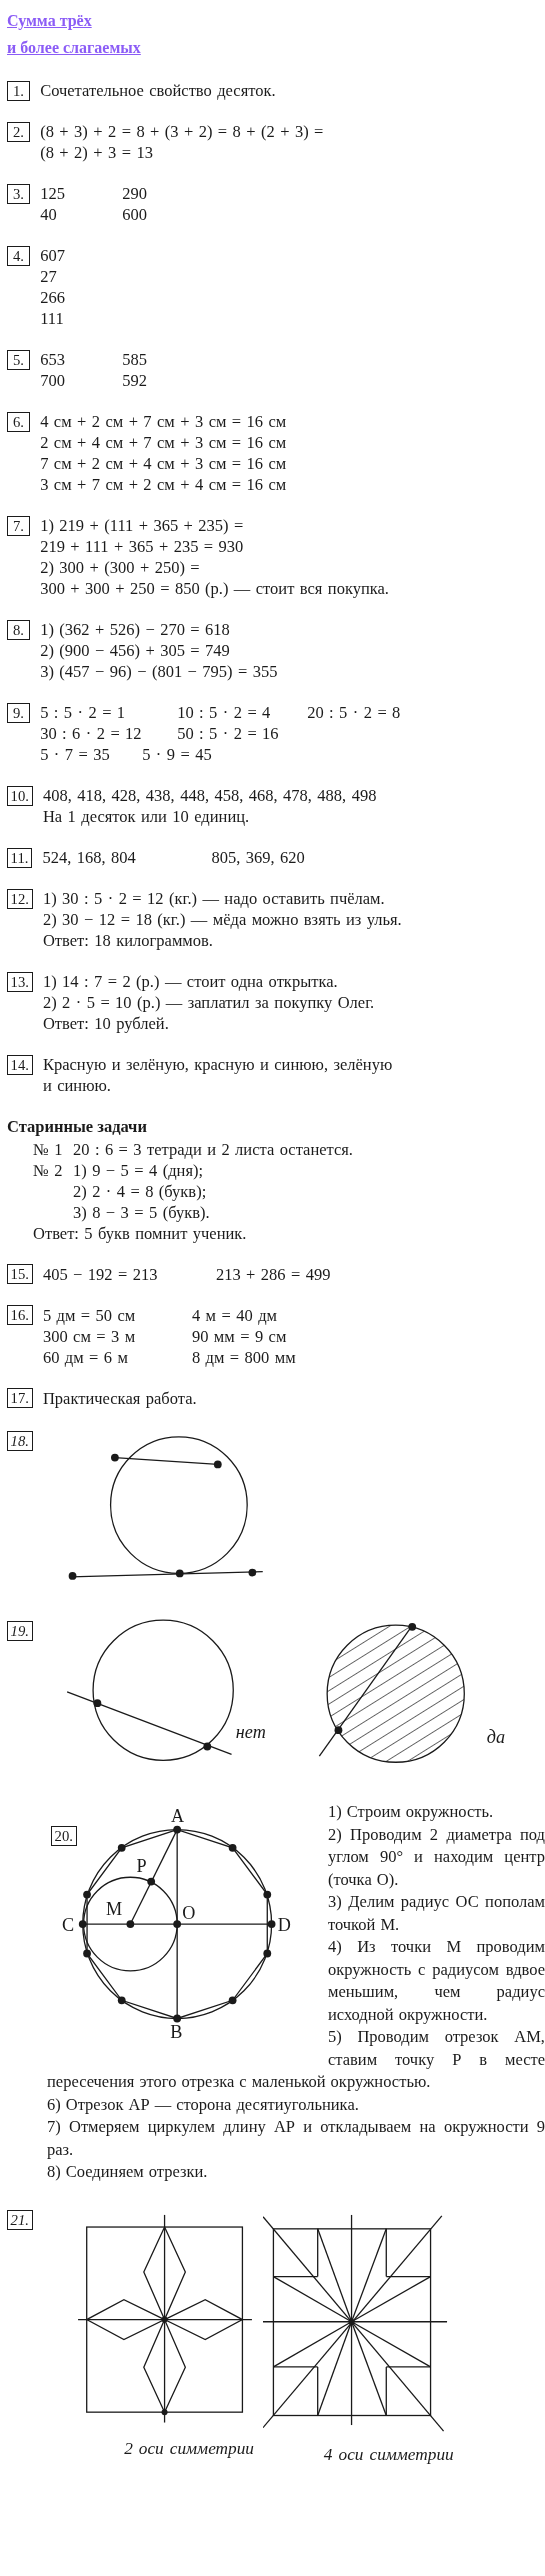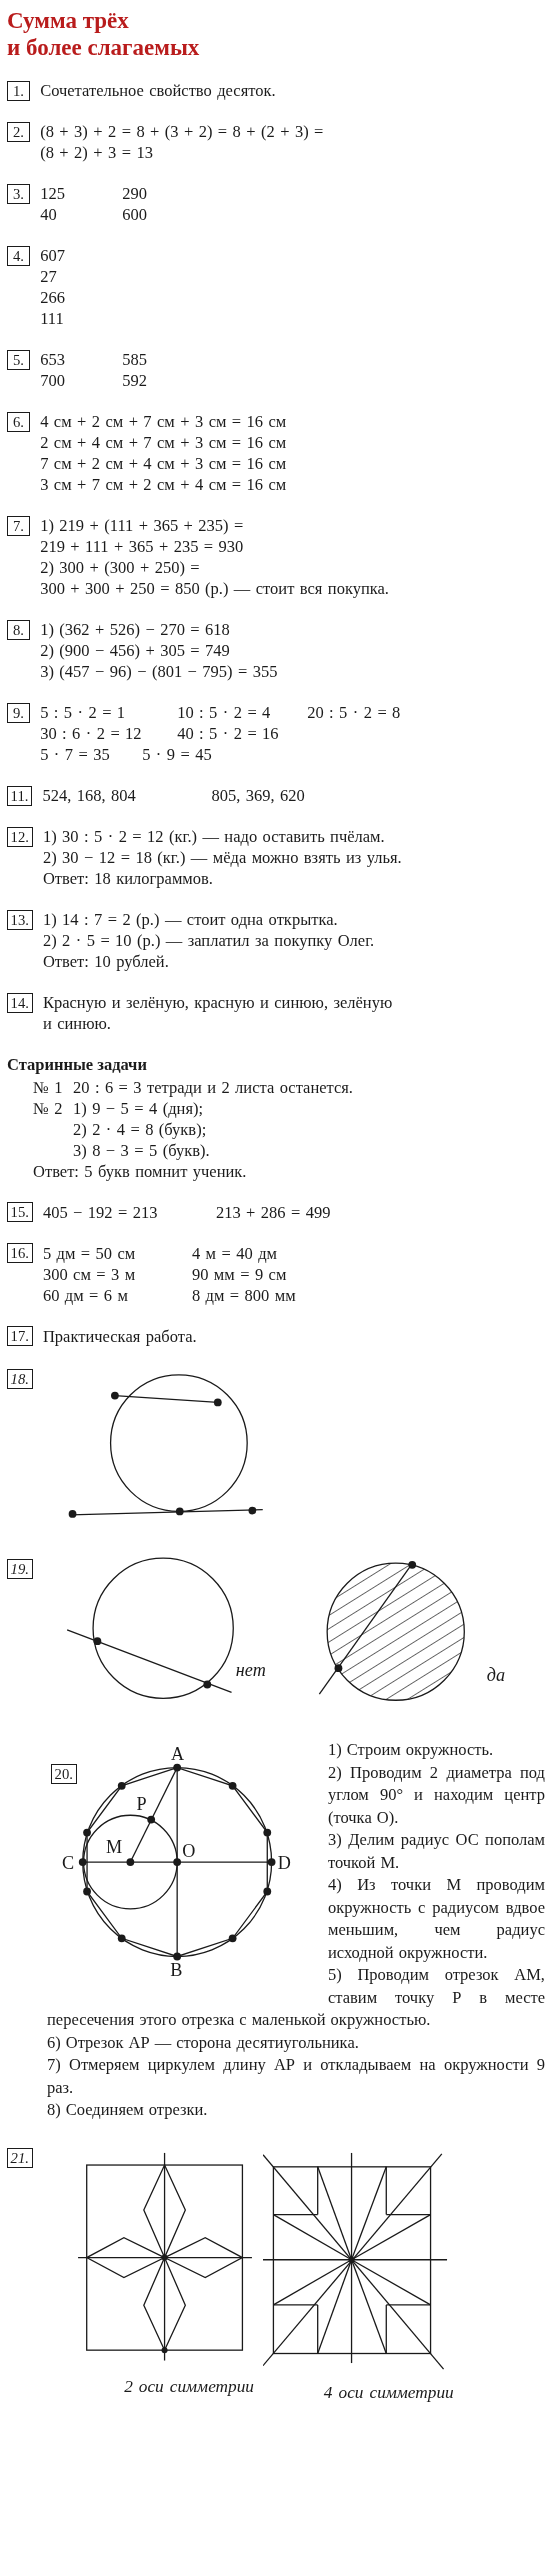--- a/index.html
+++ b/index.html
@@ -4,22 +4,22 @@
 <style>
   html,body{margin:0;padding:0;background:#ffffff;}
   .page{
     width:545px;min-height:2576px;box-sizing:border-box;
     background:#ffffff;color:#1b1b1b;
     font-family:"Liberation Serif","DejaVu Serif",serif;
     font-size:16.5px;line-height:21px;
     padding-top:5.2px;overflow:hidden;
   }
   .title{
-    font-weight:bold;font-size:23px;line-height:27px;
-    color:#b91c1c;margin:1.7px 0 19px 7px;
+    font-weight:bold;font-size:16px;line-height:27px;
+    color:#8b5cf6;margin:1.7px 0 19px 7px;text-decoration:underline;
   }
   .item{display:flex;align-items:flex-start;margin:0 0 20px 7px;}
   .numbox{
     flex:0 0 auto;display:inline-block;
     border:1.7px solid #1b1b1b;padding:0 2.6px;
     font-size:14.7px;line-height:18px;margin:0.9px 10.4px 0 0;
     min-width:15.6px;text-align:center;
   }
   .body{flex:1 1 auto;word-spacing:1.3px;}
   .line{white-space:nowrap;}
@@ -134,25 +134,32 @@
       <div class="line">1) (362 + 526) − 270 = 618</div>
       <div class="line">2) (900 − 456) + 305 = 749</div>
       <div class="line">3) (457 − 96) − (801 − 795) = 355</div>
     </div>
   </div>
 
   <div class="item">
     <span class="numbox">9.</span>
     <div class="body cols">
       <div class="line"><span class="c9a">5 : 5 · 2 = 1</span><span class="c9b">10 : 5 · 2 = 4</span><span>20 : 5 · 2 = 8</span></div>
-      <div class="line"><span class="c9a">30 : 6 · 2 = 12</span><span>40 : 5 · 2 = 16</span></div>
+      <div class="line"><span class="c9a">30 : 6 · 2 = 12</span><span>50 : 5 · 2 = 16</span></div>
       <div class="line"><span class="c9c">5 · 7 = 35</span><span>5 · 9 = 45</span></div>
     </div>
   </div>
 
+  <div class="item">
+    <span class="numbox">10.</span>
+    <div class="body">
+      <div class="line">408, 418, 428, 438, 448, 458, 468, 478, 488, 498</div>
+      <div class="line">На 1 десяток или 10 единиц.</div>
+    </div>
+  </div>
 
   <div class="item">
     <span class="numbox">11.</span>
     <div class="body cols">
       <div class="line"><span class="c195">524, 168, 804</span><span>805, 369, 620</span></div>
     </div>
   </div>
 
   <div class="item">
     <span class="numbox">12.</span>

